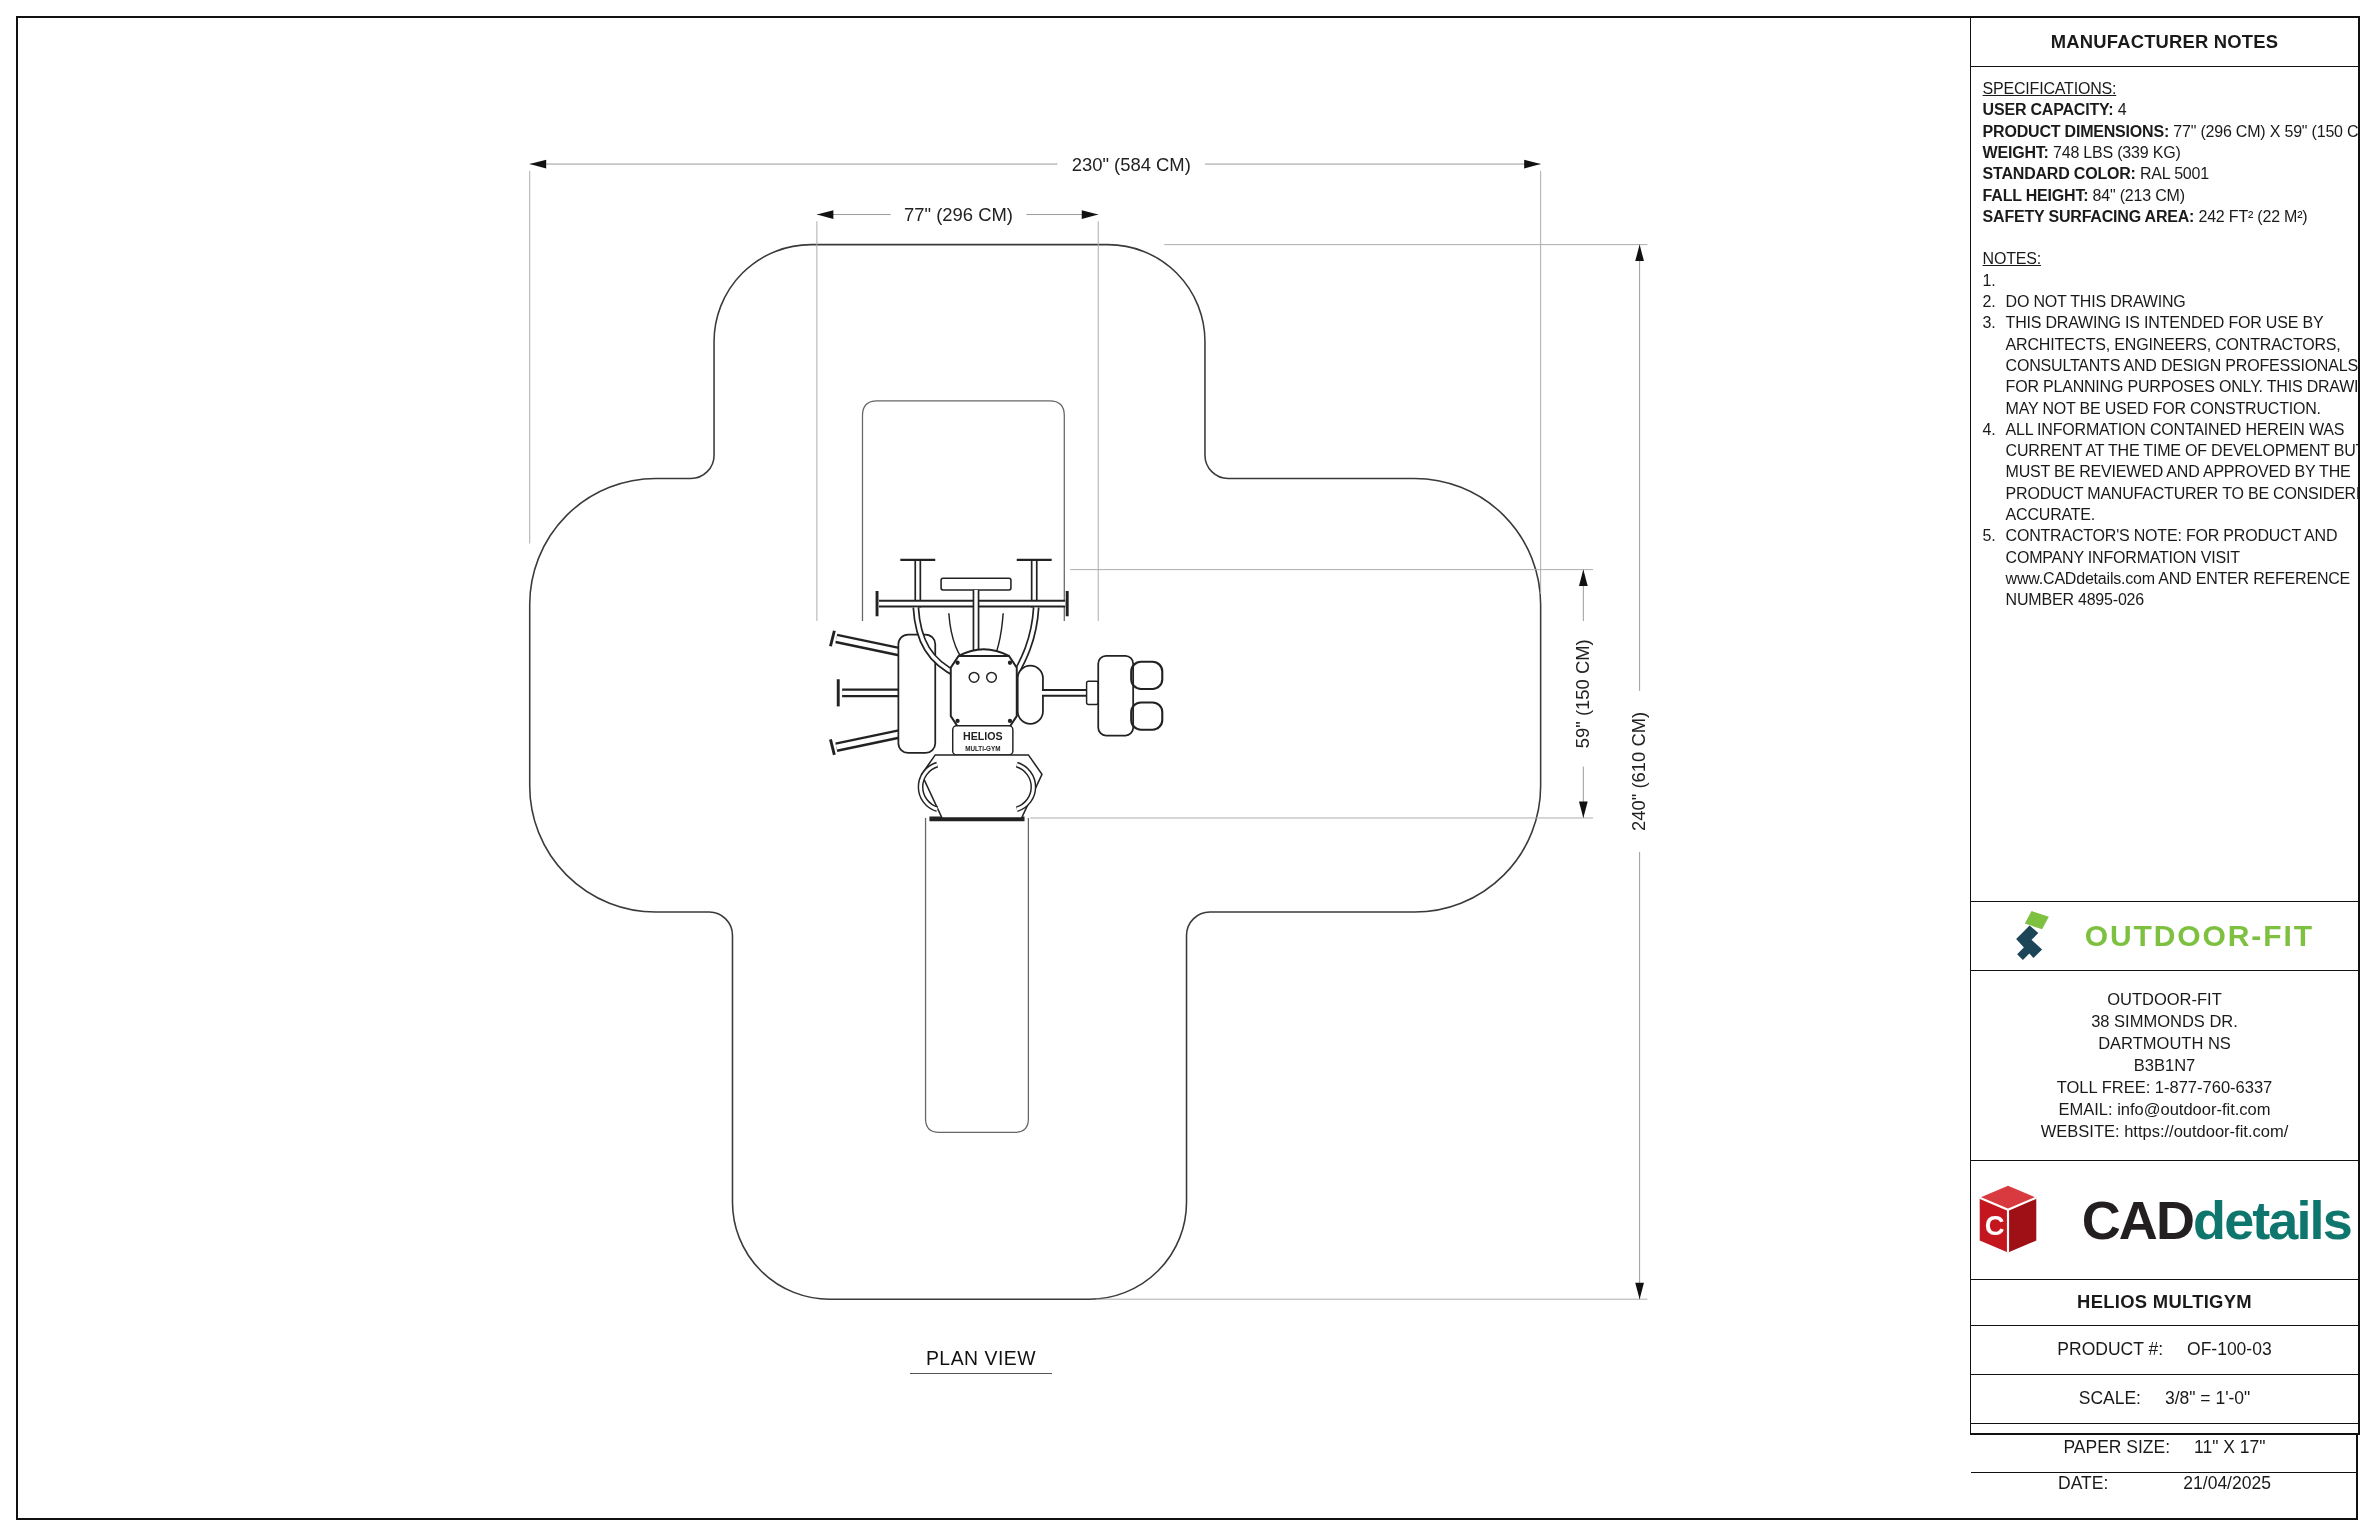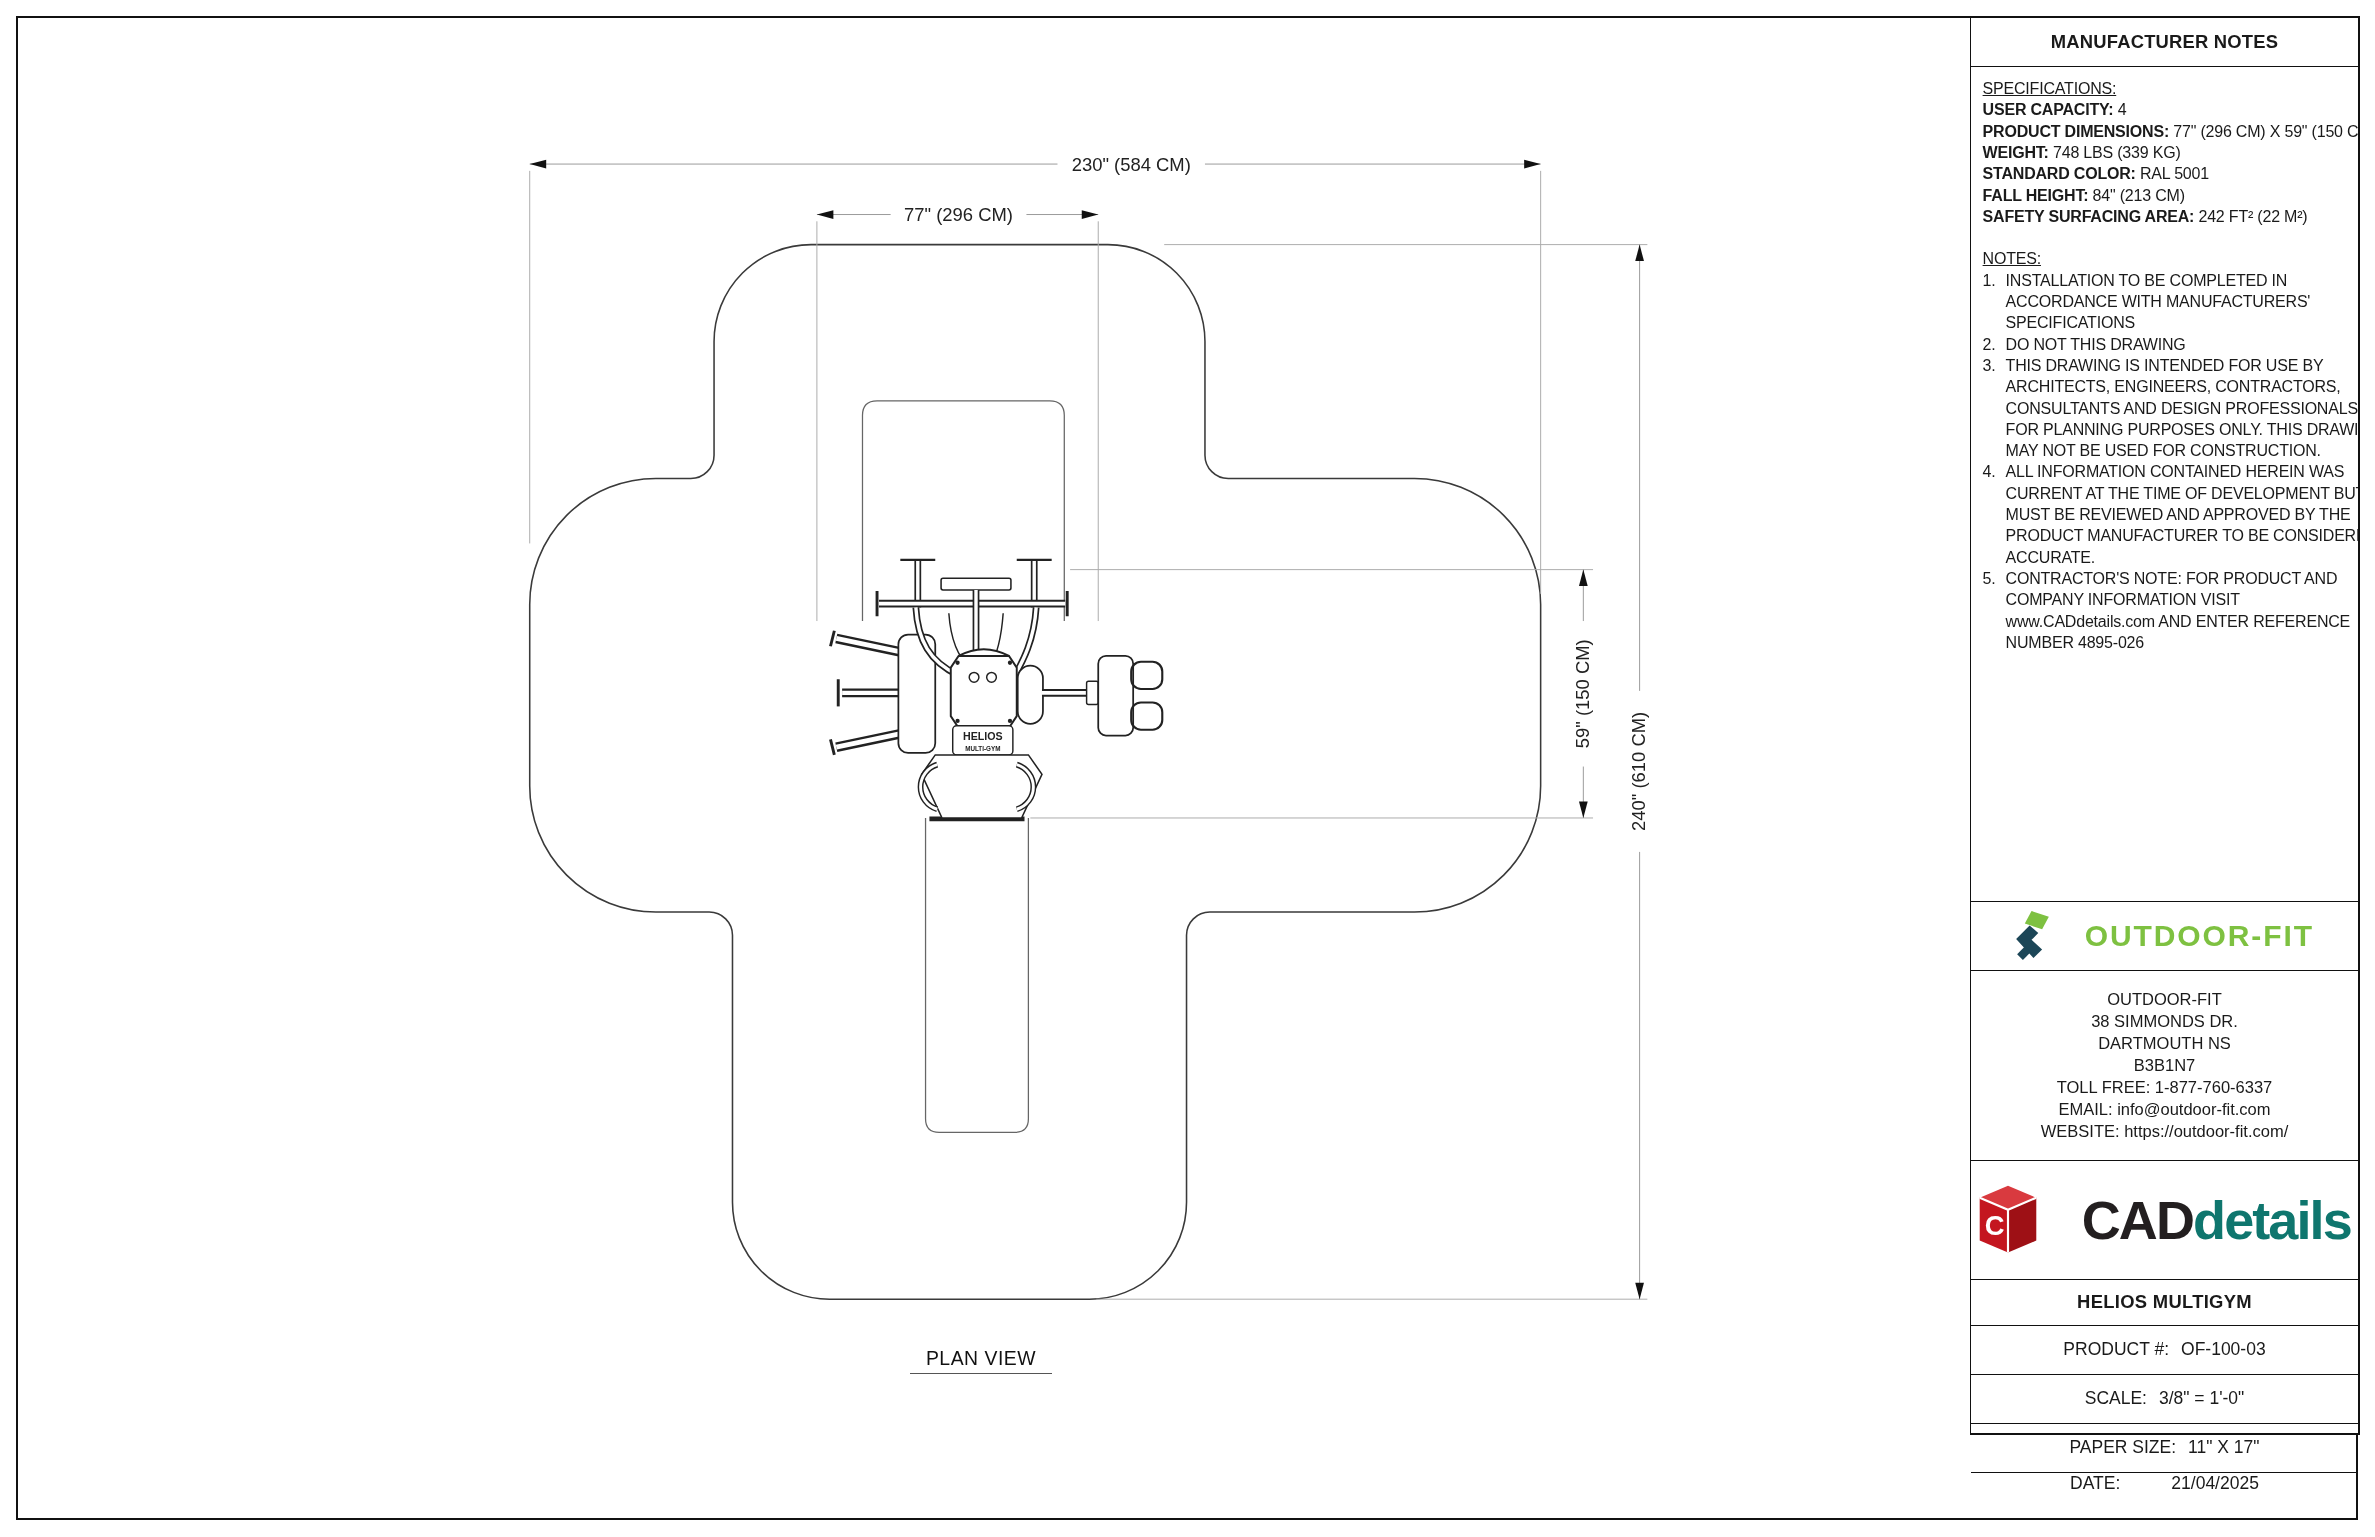--- a/index.html
+++ b/index.html
@@ -31,21 +31,21 @@
   .of-logotext{font-weight:bold;font-size:30px;letter-spacing:1.9px;color:#7EC141;}
   .p-address{height:190px;display:flex;flex-direction:column;align-items:center;
        justify-content:center;font-size:16.5px;line-height:22px;text-align:center;}
   .p-cad{height:119px;display:flex;align-items:center;justify-content:center;gap:11.6px;}
   .cad-text{font-weight:bold;font-size:54px;letter-spacing:-1.9px;}
   .cad-black{color:#231F20;margin-left:32px;}
   .cad-red{color:#0f766e;}
   .p-title{height:46px;display:flex;align-items:center;justify-content:center;
        font-weight:bold;font-size:18.4px;letter-spacing:0.3px;}
   .p-row{height:49px;display:flex;align-items:center;justify-content:center;
-       font-size:17.5px;gap:12px;}
+       font-size:17.5px;gap:24px;}
   .p-row.last{border-bottom:none;flex:1;}
   .p-row .gap-wide{width:27px;}
 
   
   .plan-view-label{position:absolute;left:910px;top:1347px;width:142px;
        text-align:center;font-size:19.4px;letter-spacing:0.5px;color:#111;
        border-bottom:1.5px solid #555;padding-bottom:2.9px;}
 </style>
 </head>
 <body>
@@ -189,25 +189,20 @@
         <div class="spec-line"><b>WEIGHT:</b><span> 748 LBS (339 KG)</span></div>
         <div class="spec-line"><b>STANDARD COLOR:</b><span> RAL 5001</span></div>
         <div class="spec-line"><b>FALL HEIGHT:</b><span> 84" (213 CM)</span></div>
         <div class="spec-line"><b>SAFETY SURFACING AREA:</b><span> 242 FT² (22 M²)</span></div>
       </div>
     <div class="notes-gap"></div>
     <div class="notes-heading">NOTES:</div>
     <div id="notes-list">
         <div class="note-row">
           <span class="note-num">1.</span>
-          <div class="note-body">
-            <div class="note-line">INSTALLATION TO BE COMPLETED IN</div>
-            <div class="note-line">ACCORDANCE WITH MANUFACTURERS'</div>
-            <div class="note-line">SPECIFICATIONS</div>
-          </div>
         </div>
         <div class="note-row">
           <span class="note-num">2.</span>
           <div class="note-body">
             <div class="note-line">DO NOT THIS DRAWING</div>
           </div>
         </div>
         <div class="note-row">
           <span class="note-num">3.</span>
           <div class="note-body">

